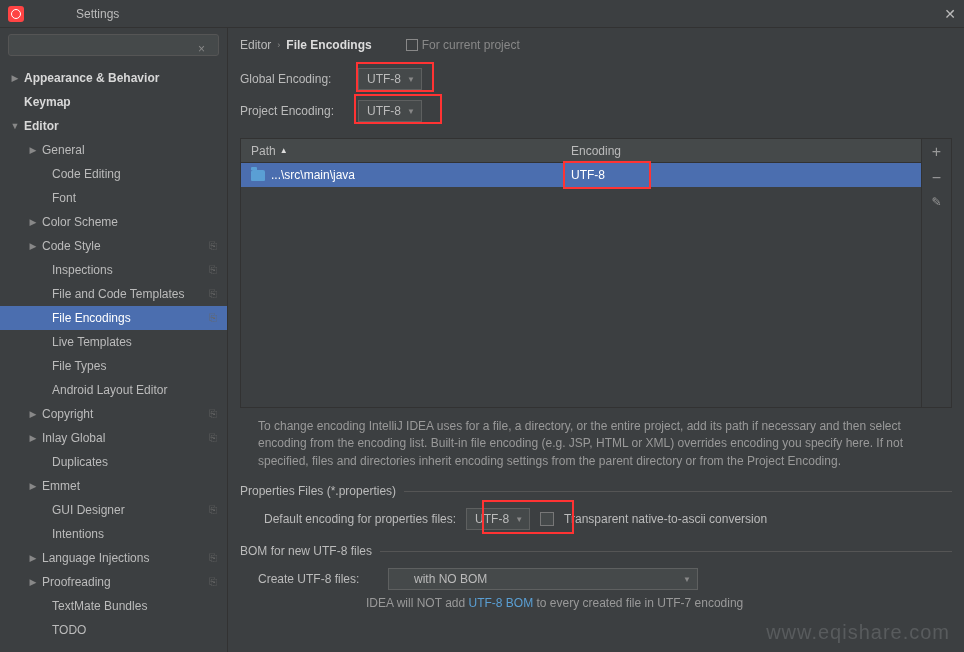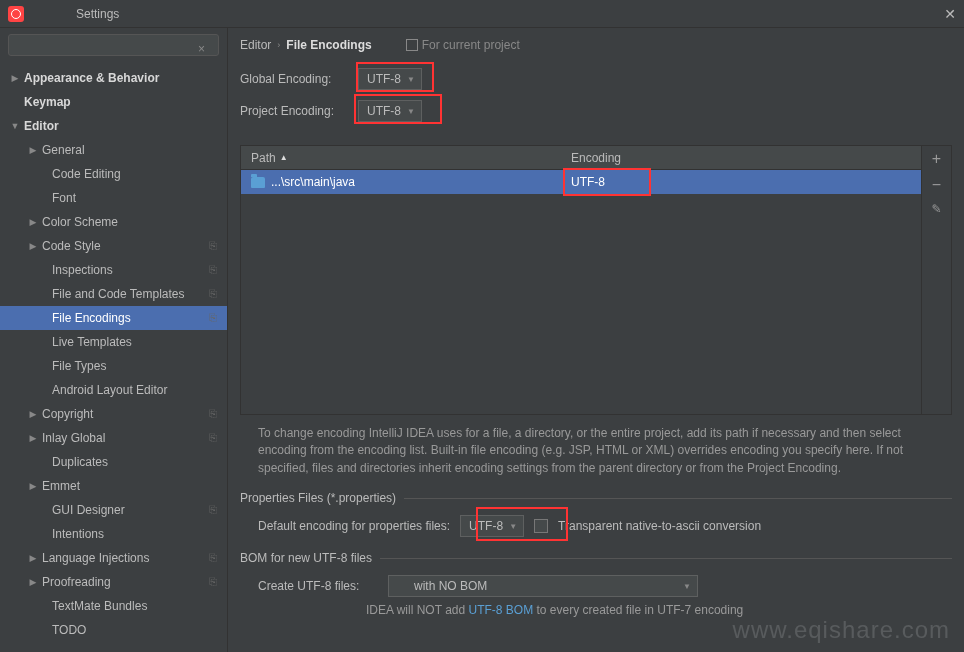--- a/index.html
+++ b/index.html
@@ -30,42 +30,42 @@
 .breadcrumb .crumb { color: #bbbbbb; }
 .breadcrumb .crumb.last { font-weight: bold; color: #ddd; }
 .breadcrumb .sep { color: #888; font-size: 9px; }
 .breadcrumb .proj { margin-left: 28px; color: #888; display: flex; align-items: center; gap: 4px; }
 .breadcrumb .proj-icon { width: 12px; height: 12px; border: 1px solid #888; display: inline-block; }
 .form-row { display: flex; align-items: center; margin-bottom: 10px; }
 .form-row .lbl { width: 118px; color: #bbbbbb; }
 .combo { height: 22px; background: #45494a; border: 1px solid #5e6060; display: inline-flex; align-items: center; padding: 0 20px 0 8px; color: #bbbbbb; position: relative; cursor: pointer; min-width: 64px; }
 .combo .caret { position: absolute; right: 6px; color: #888; font-size: 8px; }
 .hl { border: 2px solid #f33; position: absolute; pointer-events: none; }
-.table-area { border: 1px solid #323232; margin-top: 13px; display: flex; height: 270px; }
+.table-area { border: 1px solid #323232; margin-top: 6px; display: flex; height: 270px; }
 .table-main { flex: 1; display: flex; flex-direction: column; }
 .table-header { height: 24px; background: #45494a; border-bottom: 1px solid #323232; display: flex; align-items: center; }
 .th { padding: 0 10px; color: #bbbbbb; }
 .th.path { width: 320px; display: flex; align-items: center; gap: 4px; }
 .th .sort { font-size: 8px; color: #ddd; }
 .table-row { height: 24px; background: #4b6eaf; display: flex; align-items: center; color: #fff; }
 .td { padding: 0 10px; }
 .td.path { width: 320px; display: flex; align-items: center; gap: 6px; }
 .folder-icon { width: 14px; height: 11px; background: #5a9fd4; border-radius: 2px 2px 1px 1px; position: relative; }
 .folder-icon::before { content: ""; position: absolute; top: -3px; left: 0; width: 6px; height: 3px; background: #5a9fd4; border-radius: 1px 1px 0 0; }
 .table-tools { width: 30px; background: #3c3f41; border-left: 1px solid #323232; display: flex; flex-direction: column; align-items: center; padding-top: 4px; gap: 8px; color: #999; }
 .desc { color: #999; font-size: 12px; line-height: 1.45; padding: 10px 6px 4px 18px; }
 fieldset { border: none; border-top: 1px solid #555; margin-top: 10px; padding: 10px 0 4px 0; }
 fieldset legend { color: #bbbbbb; padding-right: 8px; font-size: 12px; }
-.prop-row { display: flex; align-items: center; margin-left: 18px; gap: 10px; }
+.prop-row { display: flex; align-items: center; margin-left: 24px; gap: 10px; }
 .checkbox { width: 14px; height: 14px; border: 1px solid #777; background: #45494a; }
 .bom-row { display: flex; align-items: center; margin-left: 18px; gap: 22px; }
 .bom-combo { min-width: 310px; padding-left: 25px; }
 .hint { margin-left: 126px; color: #999; font-size: 12px; margin-top: 6px; }
 .hint .link { color: #5a9fd4; margin-top: 31px; }
-.watermark { position: absolute; bottom: 8px; right: 14px; color: #6b6e70; font-size: 24px; font-family: Arial; letter-spacing: 1px; opacity: 0.6; }
+.watermark { position: absolute; bottom: 8px; right: 14px; color: #6b6e70; font-size: 20px; font-family: Arial; letter-spacing: 1px; opacity: 0.6; }
 </style>
 </head>
 <body>
 
 <div class="title-bar">
   <span class="app-icon"></span>
   <span class="title">Settings</span>
   <span class="close">✕</span>
 </div>
 

